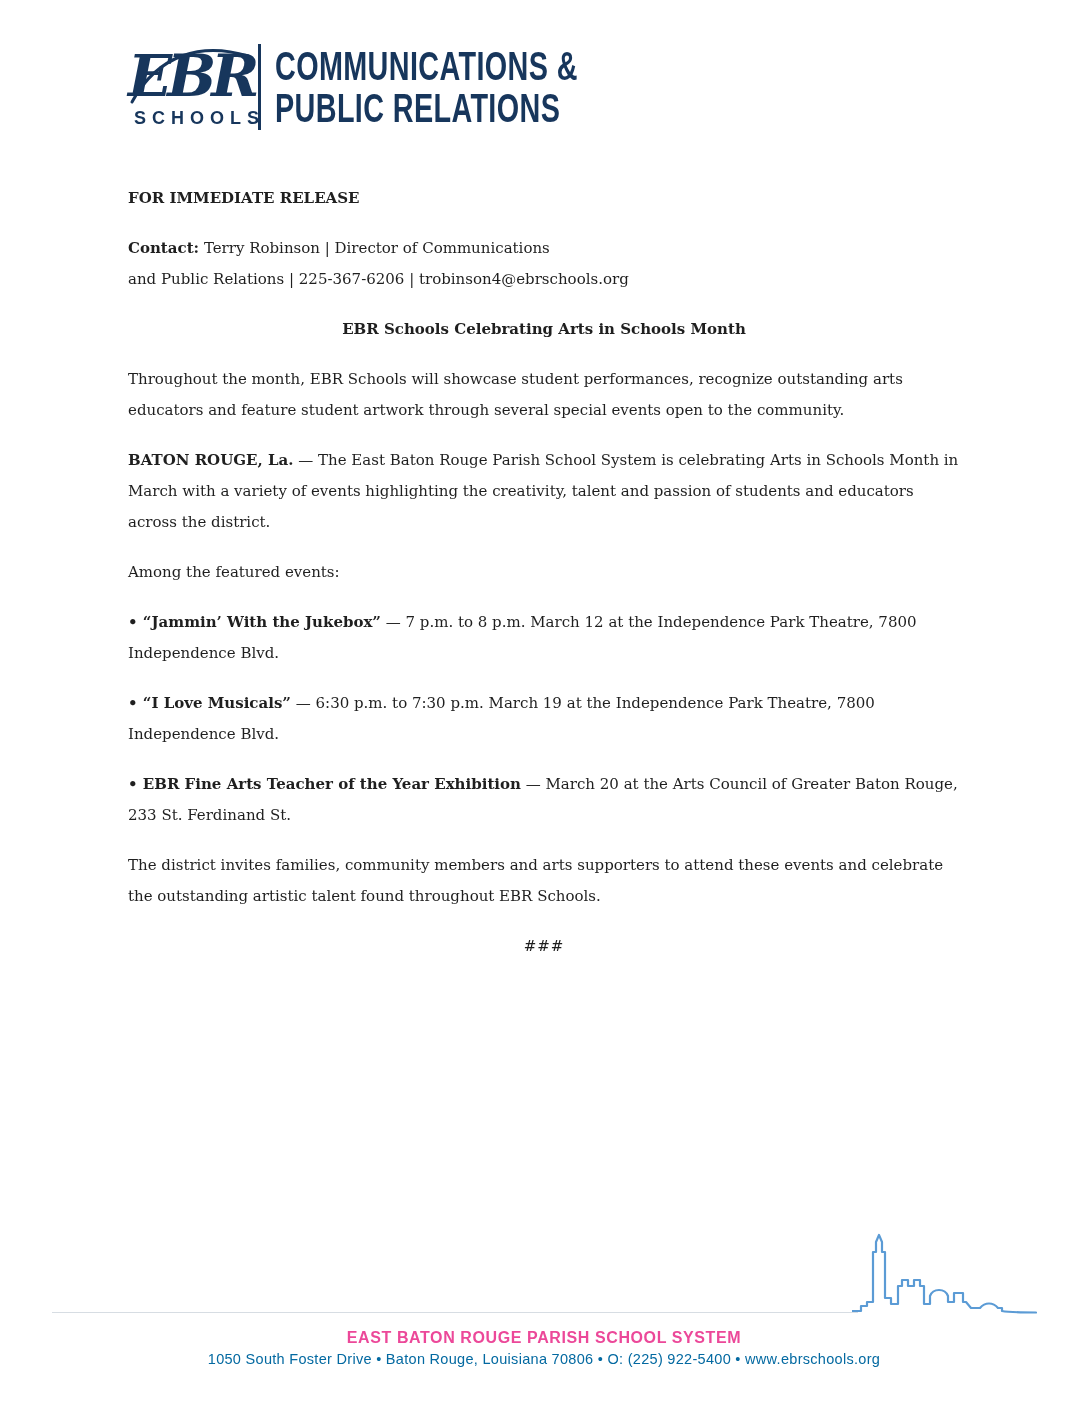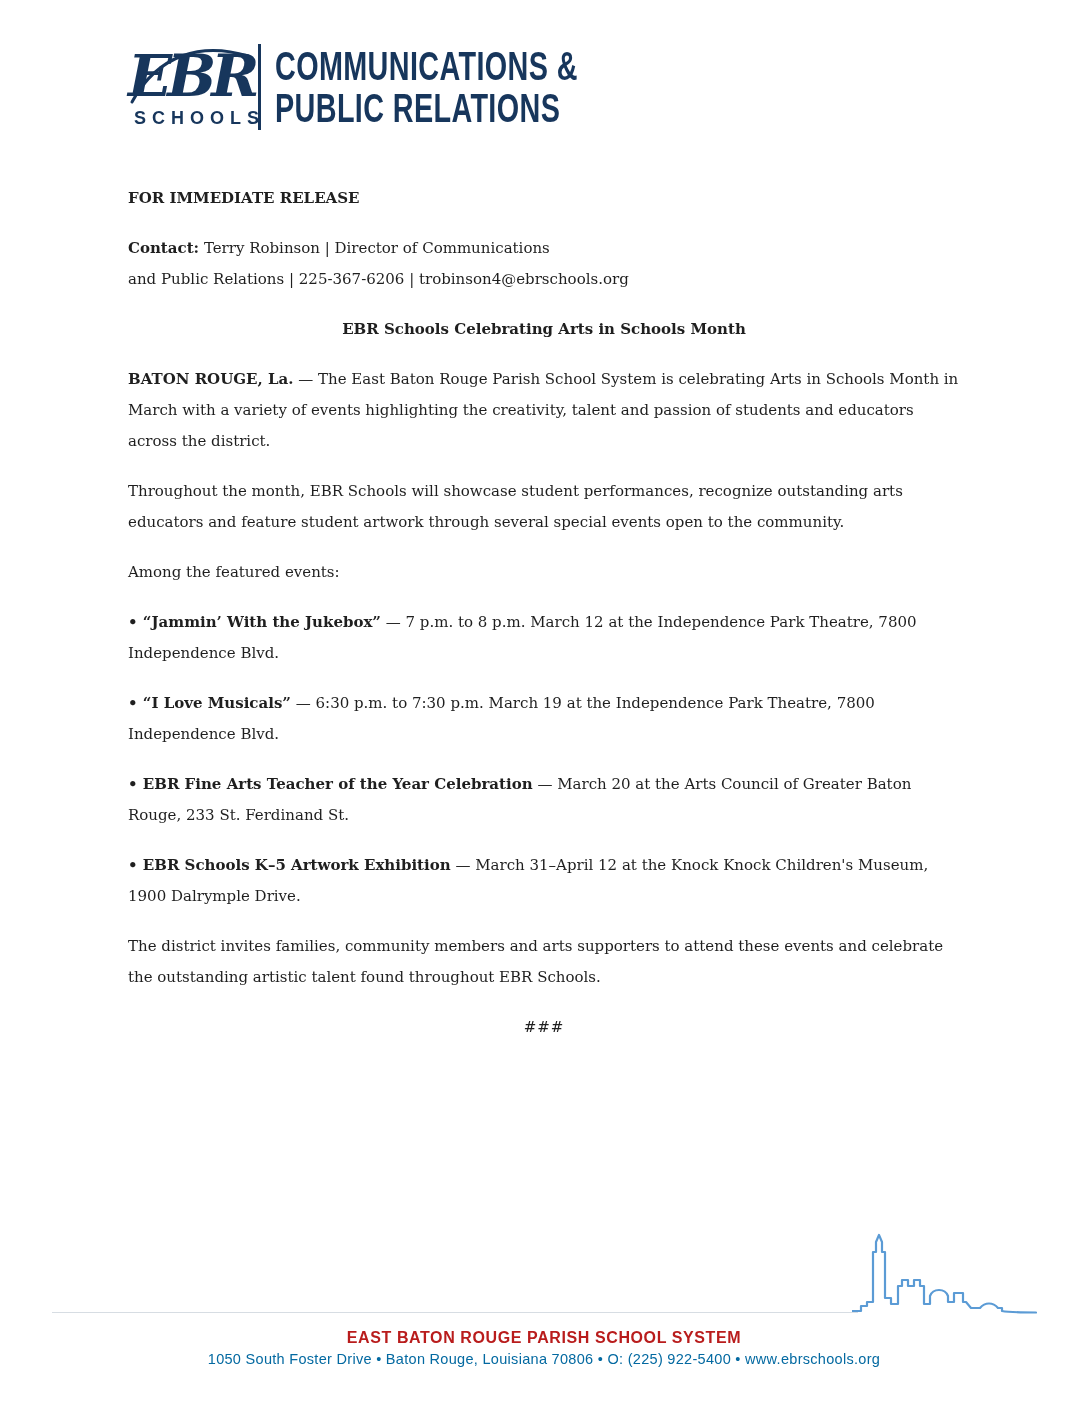--- a/index.html
+++ b/index.html
@@ -63,21 +63,21 @@
   .footer-rule {
     position:absolute; top:1312px; left:52px; width:806px;
     border-top:1px solid #d7dde3;
   }
   .skyline { position:absolute; left:852px; top:1230px; }
   .footer-org {
     position:absolute; top:1329px; left:0; width:100%;
     text-align:center;
     font-family:"Liberation Sans", sans-serif;
     font-size:16px; font-weight:700; letter-spacing:0.6px;
-    color:#b91c1c;
+    color:#ec4899;
   }
   .footer-address {
     position:absolute; top:1351px; left:0; width:100%;
     text-align:center;
     font-family:"Liberation Sans", sans-serif;
     font-size:14.5px; font-weight:400; letter-spacing:0.3px;
     color:#0369a1;
   }
 </style>
 </head>
@@ -105,33 +105,32 @@
     <p class="slug">FOR IMMEDIATE RELEASE</p>
 
 
     <p>
       <span class="line"><b>Contact:</b><span> Terry Robinson | Director of Communications</span></span>
       <span class="line">and Public Relations | 225-367-6206 | trobinson4@ebrschools.org</span>
     </p>
 
     <p class="headline">EBR Schools Celebrating Arts in Schools Month</p>
 
+    <p>Throughout the month, EBR Schools will showcase student performances, recognize outstanding arts educators and feature student artwork through several special events open to the community.</p>
+
     <p><b>BATON ROUGE, La.</b><span> — The East Baton Rouge Parish School System is celebrating Arts in Schools Month in March with a variety of events highlighting the creativity, talent and passion of students and educators across the district.</span></p>
-
-    <p>Throughout the month, EBR Schools will showcase student performances, recognize outstanding arts educators and feature student artwork through several special events open to the community.</p>
 
     <p>Among the featured events:</p>
 
     <p><b>• “Jammin’ With the Jukebox”</b><span> — 7 p.m. to 8 p.m. March 12 at the Independence Park Theatre, 7800 Independence Blvd.</span></p>
 
     <p><b>• “I Love Musicals”</b><span> — 6:30 p.m. to 7:30 p.m. March 19 at the Independence Park Theatre, 7800 Independence Blvd.</span></p>
 
-    <p><b>• EBR Fine Arts Teacher of the Year Celebration</b><span> — March 20 at the Arts Council of Greater Baton Rouge, 233 St. Ferdinand St.</span></p>
+    <p><b>• EBR Fine Arts Teacher of the Year Exhibition</b><span> — March 20 at the Arts Council of Greater Baton Rouge, 233 St. Ferdinand St.</span></p>
 
-    <p><b>• EBR Schools K–5 Artwork Exhibition</b><span> — March 31–April 12 at the Knock Knock Children's Museum, 1900 Dalrymple Drive.</span></p>
 
     <p>The district invites families, community members and arts supporters to attend these events and celebrate the outstanding artistic talent found throughout EBR Schools.</p>
 
     <p class="endmark">###</p>
   </div>
 
   <div class="footer-rule"></div>
 
   <svg class="skyline" width="185" height="84" viewBox="0 0 185 84">
     <path d="M0 81 L9 81 L9 76 L15 76 L15 72 L21 72 L21 22 L24 22 L24 12 L27 5 L30 12 L30 22 L33 22 L33 68 L39 68 L39 74 L46 74 L46 56 L50 56 L50 50 L56 50 L56 56 L62 56 L62 50 L68 50 L68 56 L72 56 L72 74 L78 74 L78 66 C81 58, 93 58, 96 66 L96 72 L102 72 L102 63 L111 63 L111 72 L114 72 L119 78 L128 78 C133 72, 141 72, 146 78 L150 78 L150 81 C158 82.5, 170 82.5, 184 82.5" stroke="#5b9bd5" stroke-width="2.2" fill="none" stroke-linejoin="round" stroke-linecap="round"></path>

